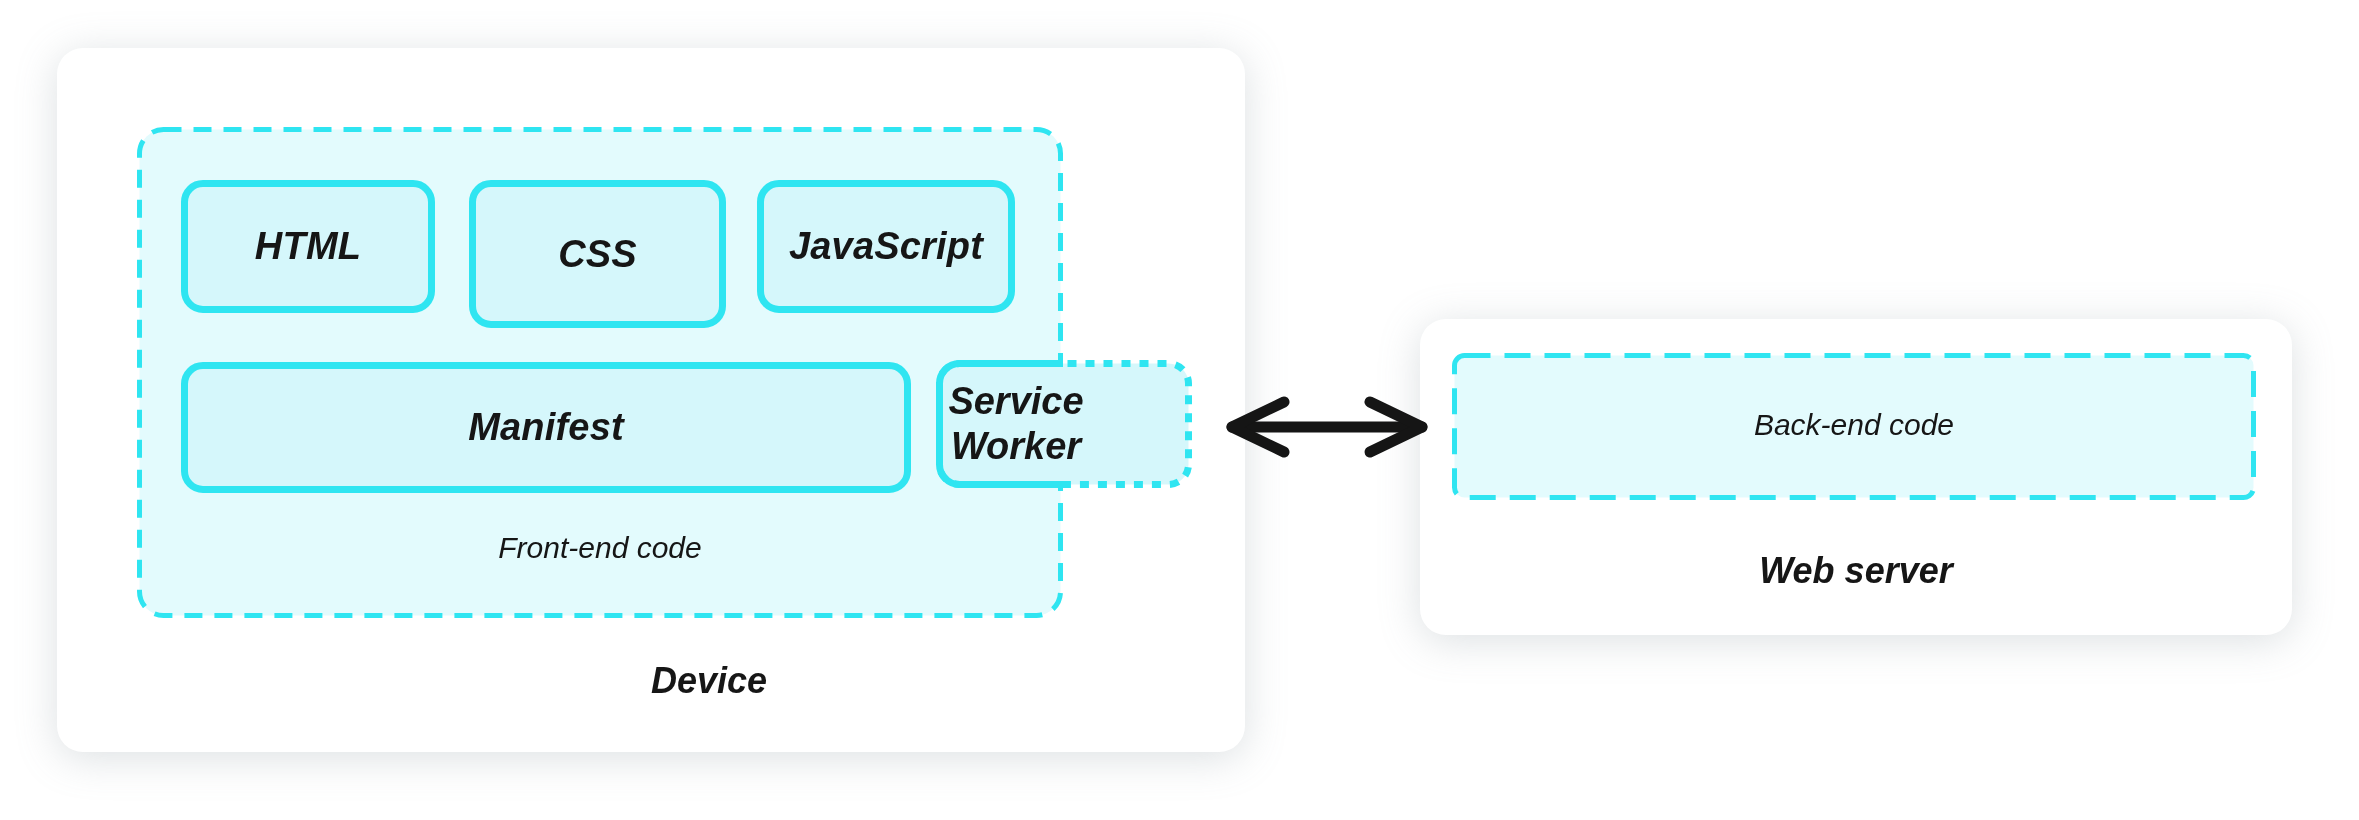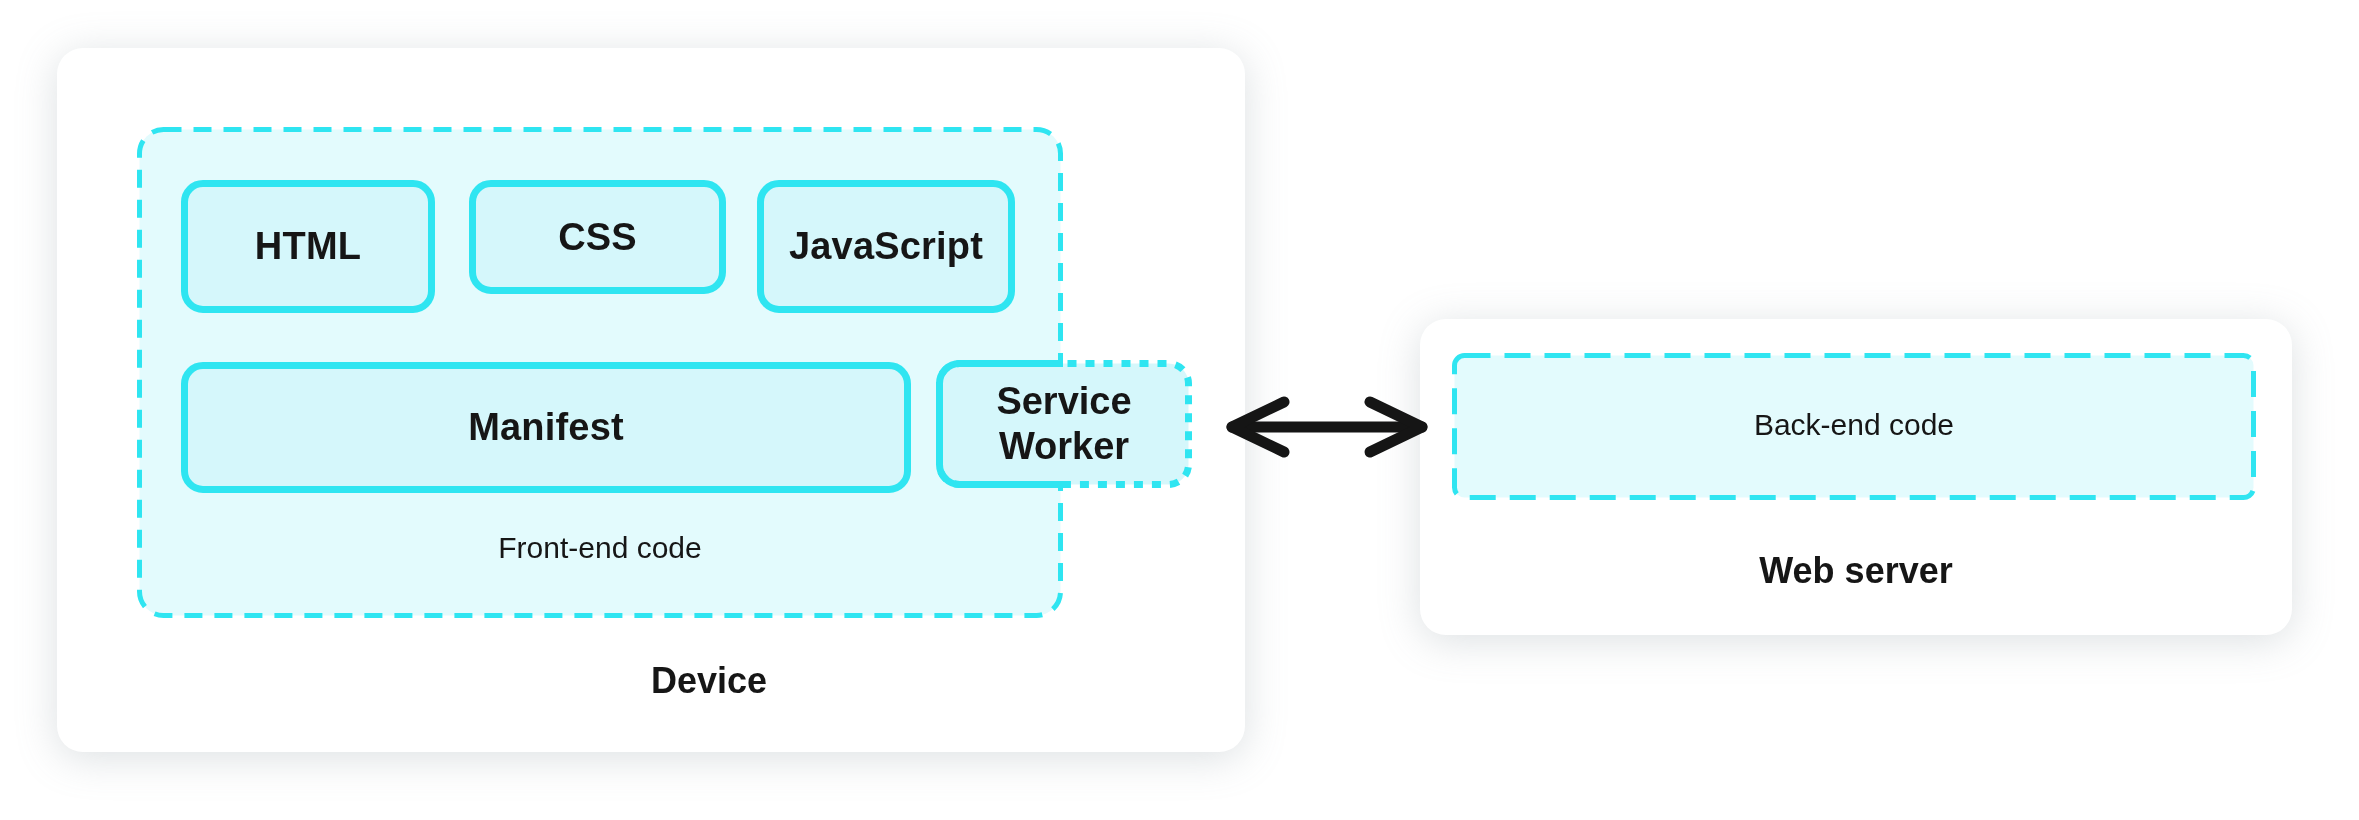--- a/index.html
+++ b/index.html
@@ -8,20 +8,21 @@
     background: #ffffff;
     font-family: "Liberation Sans", sans-serif;
   }
   #canvas {
     position: relative;
     width: 2359px;
     height: 820px;
     background: #ffffff;
     overflow: hidden;
     color: #161616;
+    font-style: italic;
   }
   .card {
     position: absolute;
     background: #ffffff;
     border-radius: 26px;
     box-shadow: 0 6px 40px rgba(140, 152, 160, 0.30);
   }
   #device-card  { left: 57px;   top: 48px;  width: 1188px; height: 704px; }
   #server-card  { left: 1420px; top: 319px; width: 872px;  height: 316px; }
 
@@ -39,27 +40,27 @@
     border: 7px solid #2fe5f1;
     border-radius: 22px;
     display: flex;
     align-items: center;
     justify-content: center;
     font-weight: bold;
     font-size: 38px;
     letter-spacing: 0.2px;
   }
   #html-box     { left: 181px; top: 180px; width: 254px; height: 133px; }
-  #css-box      { left: 469px; top: 180px; width: 257px; height: 114px; }
+  #css-box      { left: 469px; top: 180px; width: 257px; height: 148px; }
   #js-box       { left: 757px; top: 180px; width: 258px; height: 133px; }
   #manifest-box { left: 181px; top: 362px; width: 730px; height: 131px; }
 
   #sw-label {
     position: absolute;
-    left: 936px; top: 360px; width: 256px; height: 128px;
+    left: 888px; top: 360px; width: 256px; height: 128px;
     display: flex;
     align-items: center;
     justify-content: center;
     text-align: center;
     font-weight: bold;
     font-size: 38px;
     line-height: 1.18;
     padding: 0 11px;
     box-sizing: border-box;
   }

